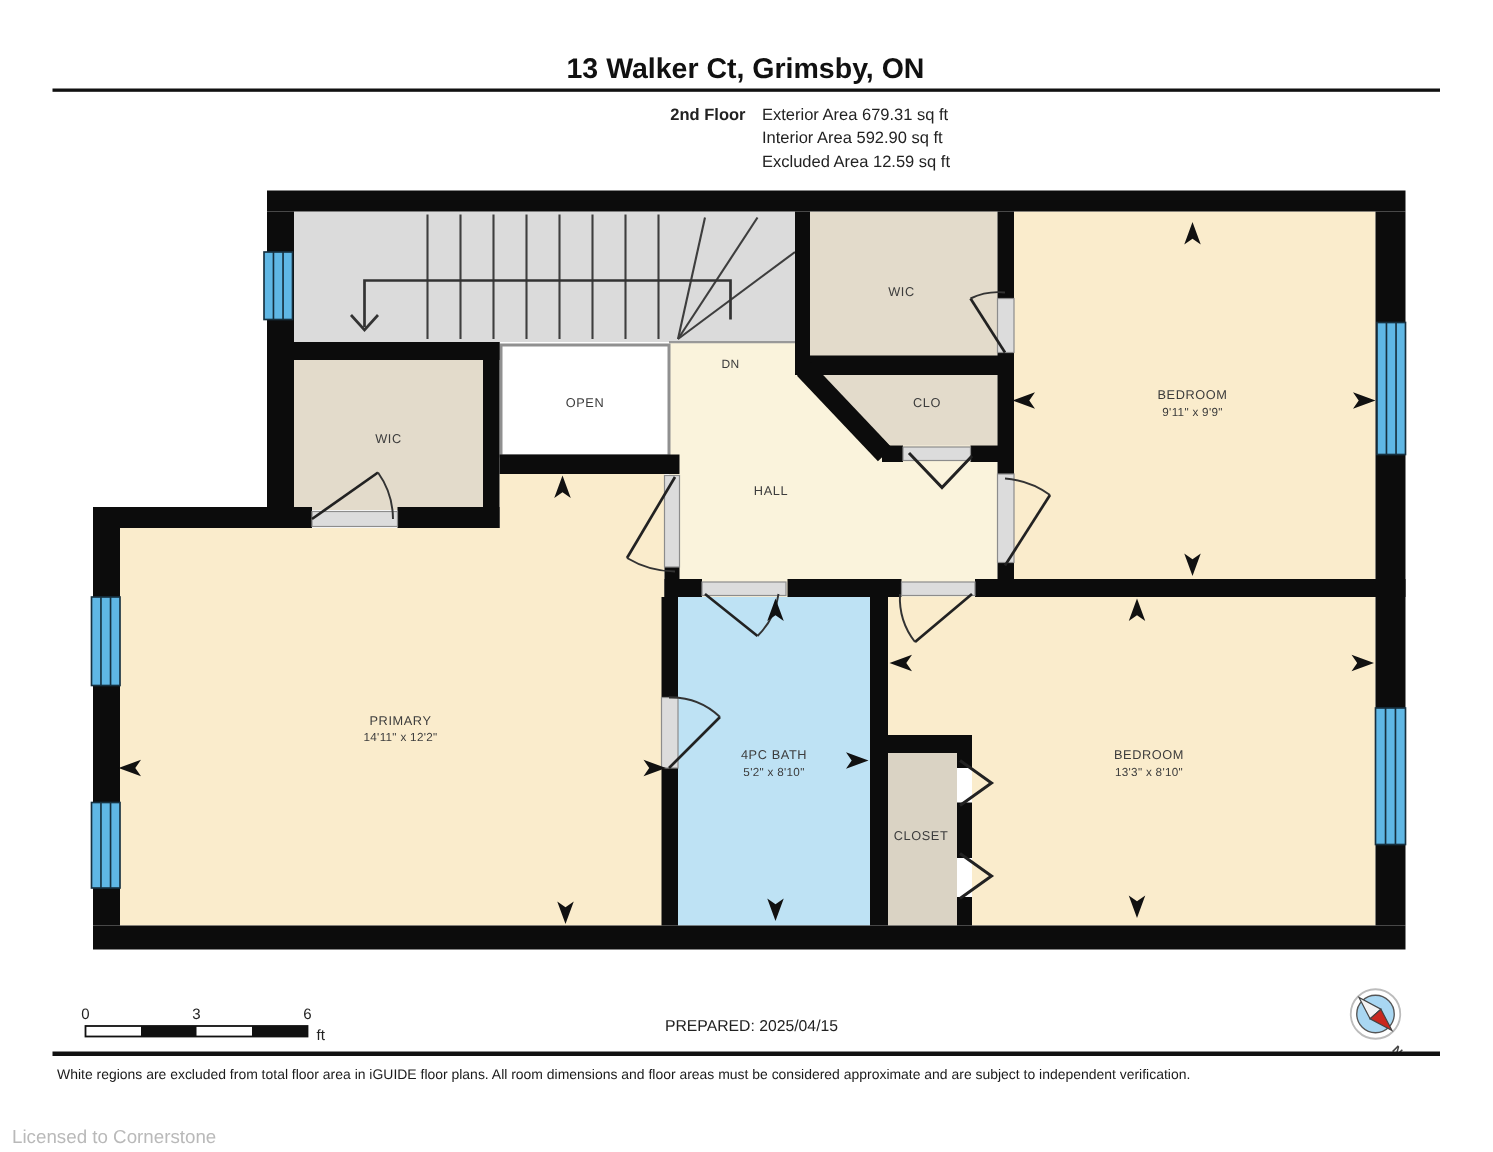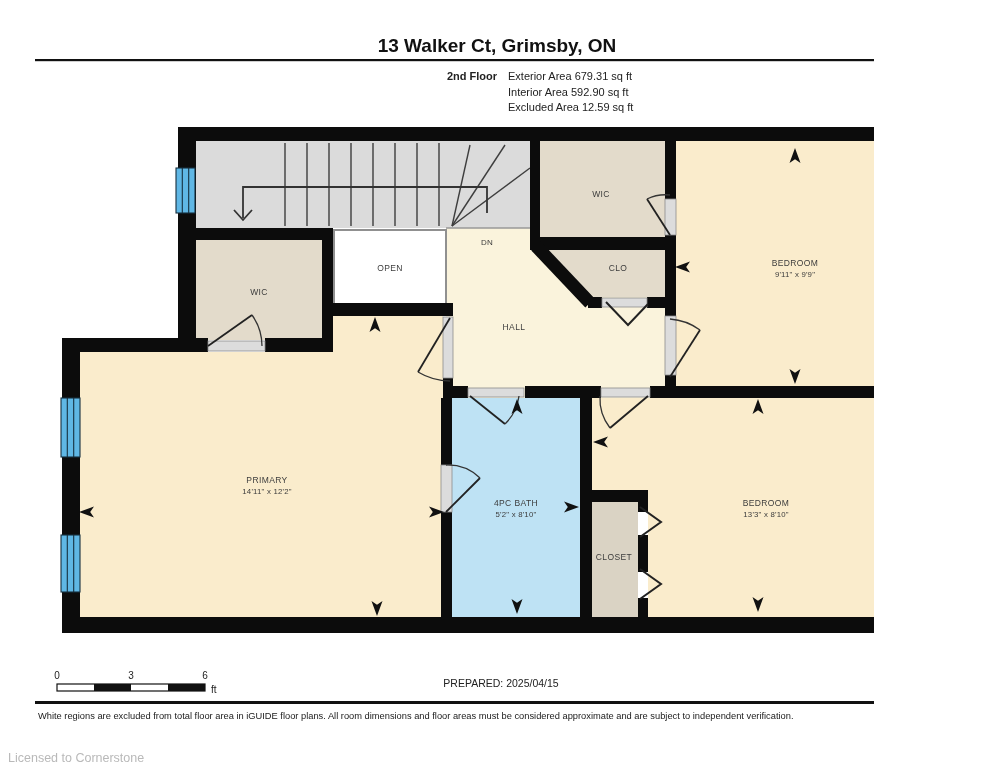--- a/index.html
+++ b/index.html
@@ -1,17 +1,17 @@
 <!DOCTYPE html>
 <html><head>
 <meta charset="utf-8">
 <style>
   html,body{margin:0;padding:0;background:#ffffff;}
   .page{
-    position:relative;width:874px;height:768px;background:#fff;overflow:hidden;
+    position:relative;width:995px;height:768px;background:#fff;overflow:hidden;
     font-family:"Liberation Sans","DejaVu Sans",sans-serif;
     border-radius:23px;
   }
   svg{position:absolute;left:0;top:0;}
   text{fill:#3a3a3a;}
   .title-text{font-size:19px;font-weight:bold;fill:#111;}
   .floor-label{font-size:11px;font-weight:bold;fill:#222;}
   .area-line{font-size:11px;fill:#222;}
   .room-label{font-size:8.5px;letter-spacing:.4px;fill:#3c3c3c;}
   .room-dims{font-size:7.8px;letter-spacing:.2px;fill:#3c3c3c;}

